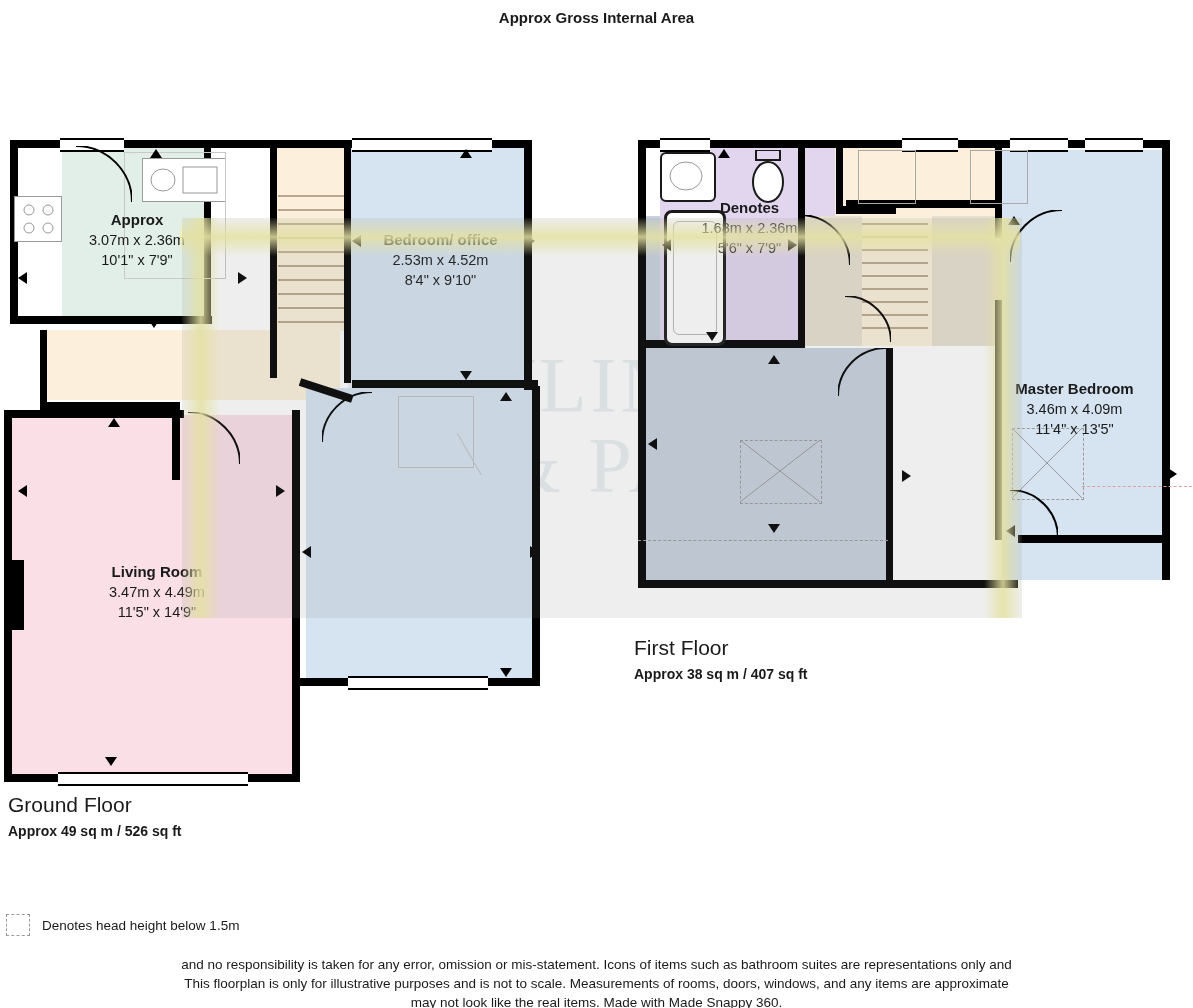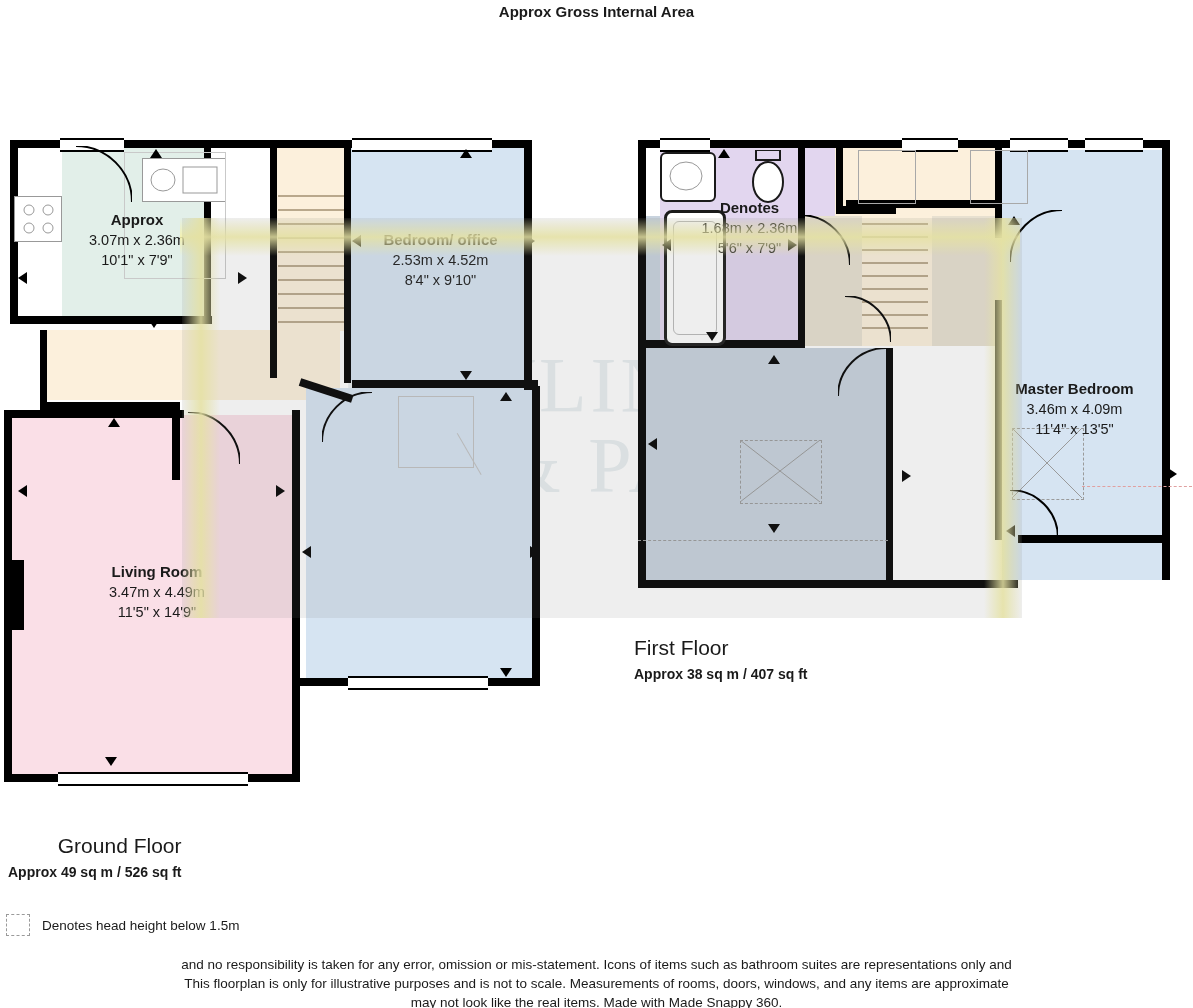--- a/index.html
+++ b/index.html
@@ -28,21 +28,21 @@
   .ar-l{border-top:6px solid transparent;border-bottom:6px solid transparent;border-right:9px solid #000;}
   .ar-r{border-top:6px solid transparent;border-bottom:6px solid transparent;border-left:9px solid #000;}
   .ar-u{border-left:6px solid transparent;border-right:6px solid transparent;border-bottom:9px solid #000;}
   .ar-d{border-left:6px solid transparent;border-right:6px solid transparent;border-top:9px solid #000;}
   .stair line{stroke:#b9a88c;stroke-width:2;}
   .dash{border:1px dashed #9a9a9a;position:absolute;}
 </style>
 </head>
 <body>
 
-<div class="abs hdr" style="top:2px;left:0;">
+<div class="abs hdr" style="top:8px;left:0;">
   <div>Approx Gross Internal Area</div>
 </div>
 
 <div class="watermark" style="left:345px;top:340px;font-size:78px;">COWLING</div>
 <div class="watermark" style="left:500px;top:420px;font-size:78px;">&amp; PAINE</div>
 
 <div class="abs" style="left:0;top:0;width:560px;height:800px;">
 
   <div class="fill" style="left:62px;top:146px;width:148px;height:178px;background:#e2efe9;"></div>
   <div class="fill" style="left:350px;top:146px;width:180px;height:235px;background:#d6e4f2;"></div>
@@ -278,21 +278,21 @@
 <div class="hl" style="left:180px;top:218px;width:840px;height:38px;background:linear-gradient(to bottom,rgba(245,241,168,0),rgba(245,241,168,0.85),rgba(245,241,168,0));"></div>
 <div class="hl" style="left:182px;top:218px;width:38px;height:400px;background:linear-gradient(to right,rgba(245,241,168,0),rgba(245,241,168,0.85),rgba(245,241,168,0));"></div>
 <div class="hl" style="left:984px;top:218px;width:38px;height:400px;background:linear-gradient(to right,rgba(245,241,168,0),rgba(245,241,168,0.85),rgba(245,241,168,0));"></div>
 <div class="hl" style="left:182px;top:218px;width:840px;height:400px;background:rgba(120,120,120,0.13);"></div>
 
 <div class="abs" style="left:634px;top:636px;">
   <div class="floor-title">First Floor</div>
   <div class="floor-sub">Approx 38 sq m / 407 sq ft</div>
 </div>
 
-<div class="abs" style="left:8px;top:834px;text-align:right;">
+<div class="abs" style="left:8px;top:793px;">
   <div class="floor-title">Ground Floor</div>
   <div class="floor-sub">Approx 49 sq m / 526 sq ft</div>
 </div>
 
 <div class="abs" style="left:6px;top:914px;display:flex;align-items:center;gap:12px;">
   <div style="width:22px;height:20px;border:1px dashed #9a9a9a;"></div>
   <div class="legend">Denotes head height below 1.5m</div>
 </div>
 
 <div class="abs disclaimer" style="left:0;top:955px;width:1193px;">

